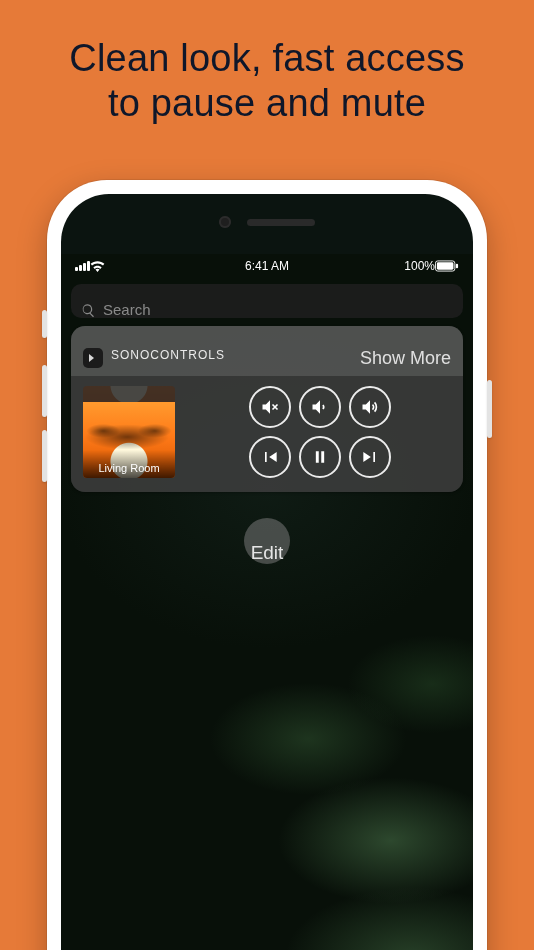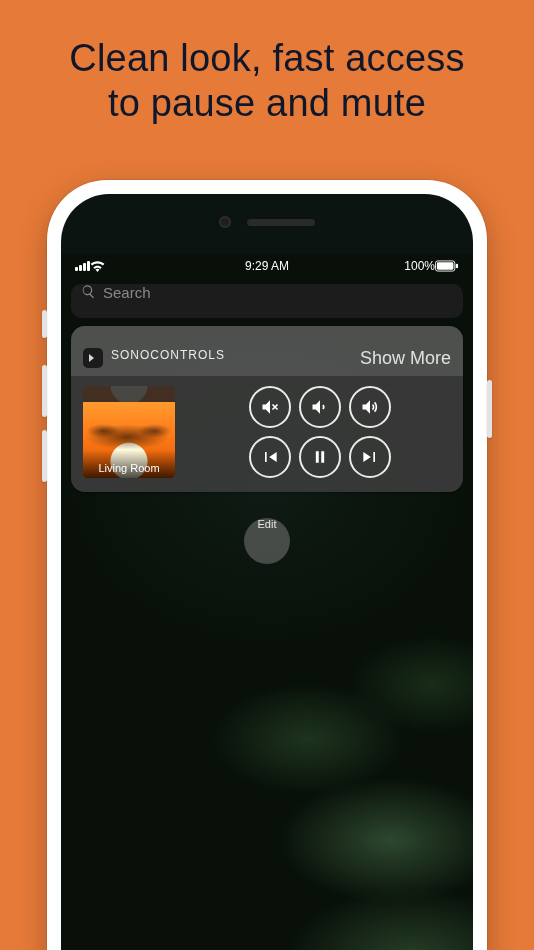--- a/index.html
+++ b/index.html
@@ -112,21 +112,21 @@
   .search-wrap {
     position: relative; z-index: 2;
     margin: 6px 10px 8px 10px;
   }
   .search-bar {
     width: 100%;
     background: rgba(30,30,30,0.88);
     border-radius: 10px;
     height: 34px;
     display: flex;
-    align-items: flex-start;
+    align-items: flex-end;
     padding: 0 10px;
     gap: 7px;
   }
   .search-bar .mag { color: #8a8a8a; display:flex; }
   .search-bar input {
     flex: 1;
     background: transparent;
     border: none;
     outline: none;
     color: #eee;
@@ -224,22 +224,22 @@
   }
   .ctrl svg { width: 20px; height: 20px; }
 
   .edit-btn {
     position: relative; z-index: 2;
     margin: 26px auto 0 auto;
     width: 46px; height: 46px;
     border-radius: 50%;
     background: rgba(120,120,120,0.55);
     color: #e6e6e6;
-    font-size: 11px;
-    display: flex; align-items: flex-start; justify-content: center;
+    font-size: 19px;
+    display: flex; align-items: flex-end; justify-content: center;
   }
 </style>
 </head>
 <body>
 
 <div class="headline">
   <span>Clean look, fast access</span><br>
   <span>to pause and mute</span>
 </div>
 
@@ -265,21 +265,21 @@
               <span></span>
               <span></span>
               <span></span>
           </span>
           <span class="wifi-icon">
             <svg width="15" height="11" viewBox="0 0 24 18">
                 <path fill="#fff" d="M12 18l-3.3-4.1c1-0.8 2.1-1.2 3.3-1.2s2.3 0.4 3.3 1.2L12 18zM5.2 10.2C7 8.6 9.4 7.6 12 7.6s5 1 6.8 2.6l-2.2 2.7c-1.3-1.1-2.9-1.7-4.6-1.7s-3.3 0.6-4.6 1.7L5.2 10.2zM0.8 4.6C3.8 1.9 7.7 0.3 12 0.3s8.2 1.6 11.2 4.3l-2.2 2.7C18.6 5.2 15.4 4 12 4S5.4 5.2 3 7.3L0.8 4.6z"></path>
               </svg>
           </span>
         </div>
-        <div class="status-time">9:29 AM</div>
+        <div class="status-time">6:41 AM</div>
         <div class="status-right">
           <span>100%</span>
           <span class="battery-icon">
             <svg width="24" height="12" viewBox="0 0 26 12">
                 <rect x="0.5" y="0.5" width="21" height="11" rx="2.5" fill="none" stroke="#fff"></rect>
                 <rect x="2" y="2" width="18" height="8" rx="1.5" fill="#fff"></rect>
                 <rect x="22.5" y="3.5" width="2.5" height="5" rx="1.2" fill="#fff"></rect>
               </svg>
           </span>
         </div>

